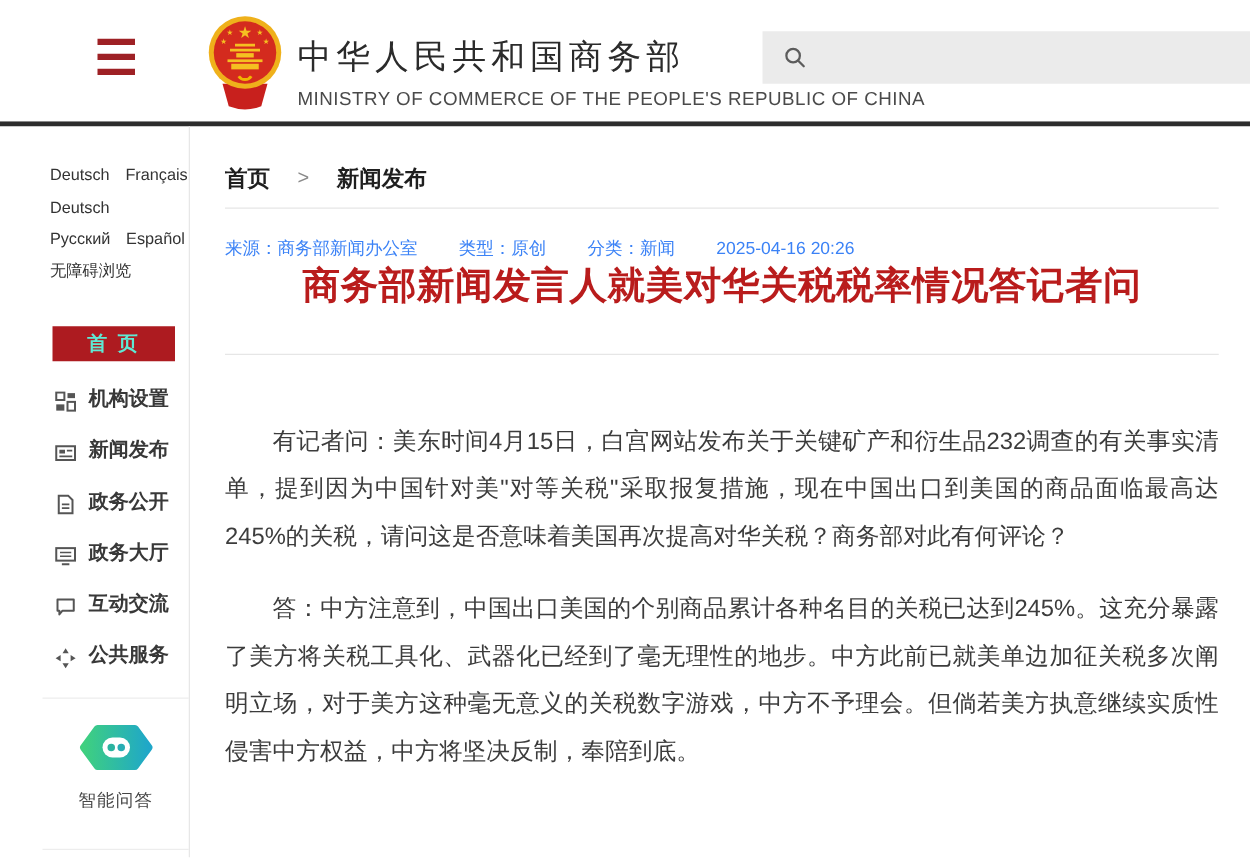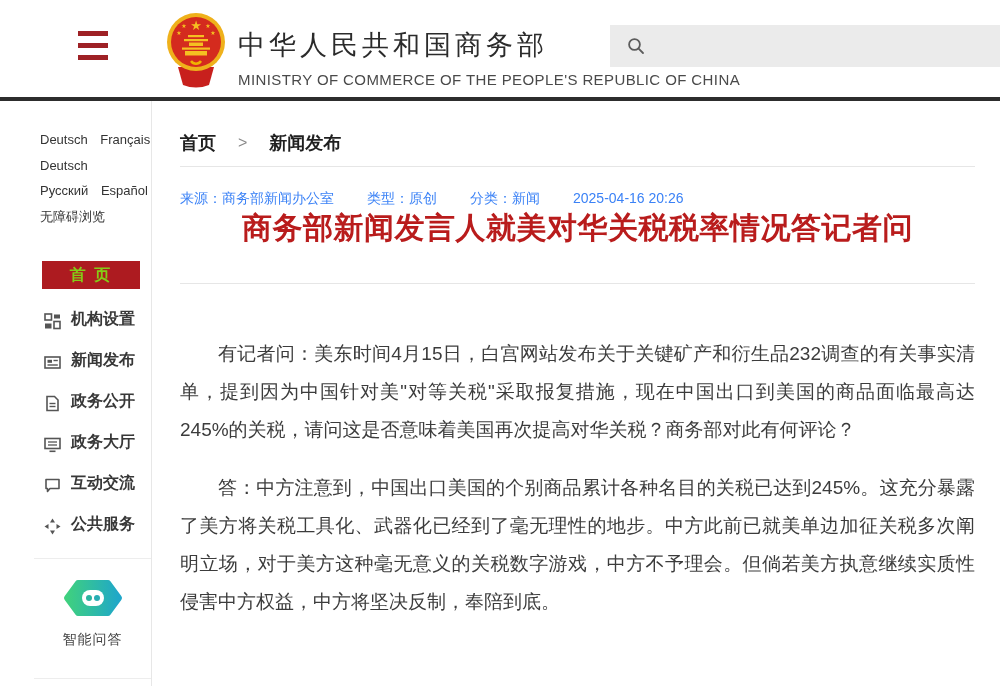--- a/index.html
+++ b/index.html
@@ -26,21 +26,21 @@
   
   .layout { display:flex; height:585px; }
   .sidebar { width:152px; flex:0 0 152px; border-right:1px solid #e7e7e7; }
   .main { flex:1; padding:0 25px 0 28px; }
 
   
   .langs { margin:26px 0 0 40px; font-size:13px; color:#333; }
   .lang-row { line-height:25.5px; white-space:nowrap; }
   .lang-row span { cursor:pointer; margin-right:9px; }
   .nav { margin-top:32px; }
-  .nav-home { margin-left:42px; width:98px; height:28px; background:#ad1b20; color:#84cc16;
+  .nav-home { margin-left:42px; width:98px; height:28px; background:#ad1b20; color:#5eead4;
     font-size:16px; font-weight:700; display:flex; align-items:center; justify-content:center;
     letter-spacing:2px; cursor:pointer; }
   .nav-item { display:flex; align-items:flex-end; margin:19px 0 0 44px; height:22px; cursor:pointer; }
   .nav-item .nav-ic { width:17px; height:17px; flex:0 0 17px; display:flex; align-items:center; justify-content:center; }
   .nav-item .nav-label { margin-left:10px; font-size:16px; font-weight:700; color:#383838; white-space:nowrap; }
   .qa-box { margin-top:23px; border-top:1px solid #ededed; border-bottom:1px solid #ededed;
     margin-left:34px; padding:17px 0 29px 0; text-align:center; cursor:pointer; }
   .qa-box .qa-label { display:block; margin-top:7px; font-size:14px; color:#454545; letter-spacing:1px; }
 
   

